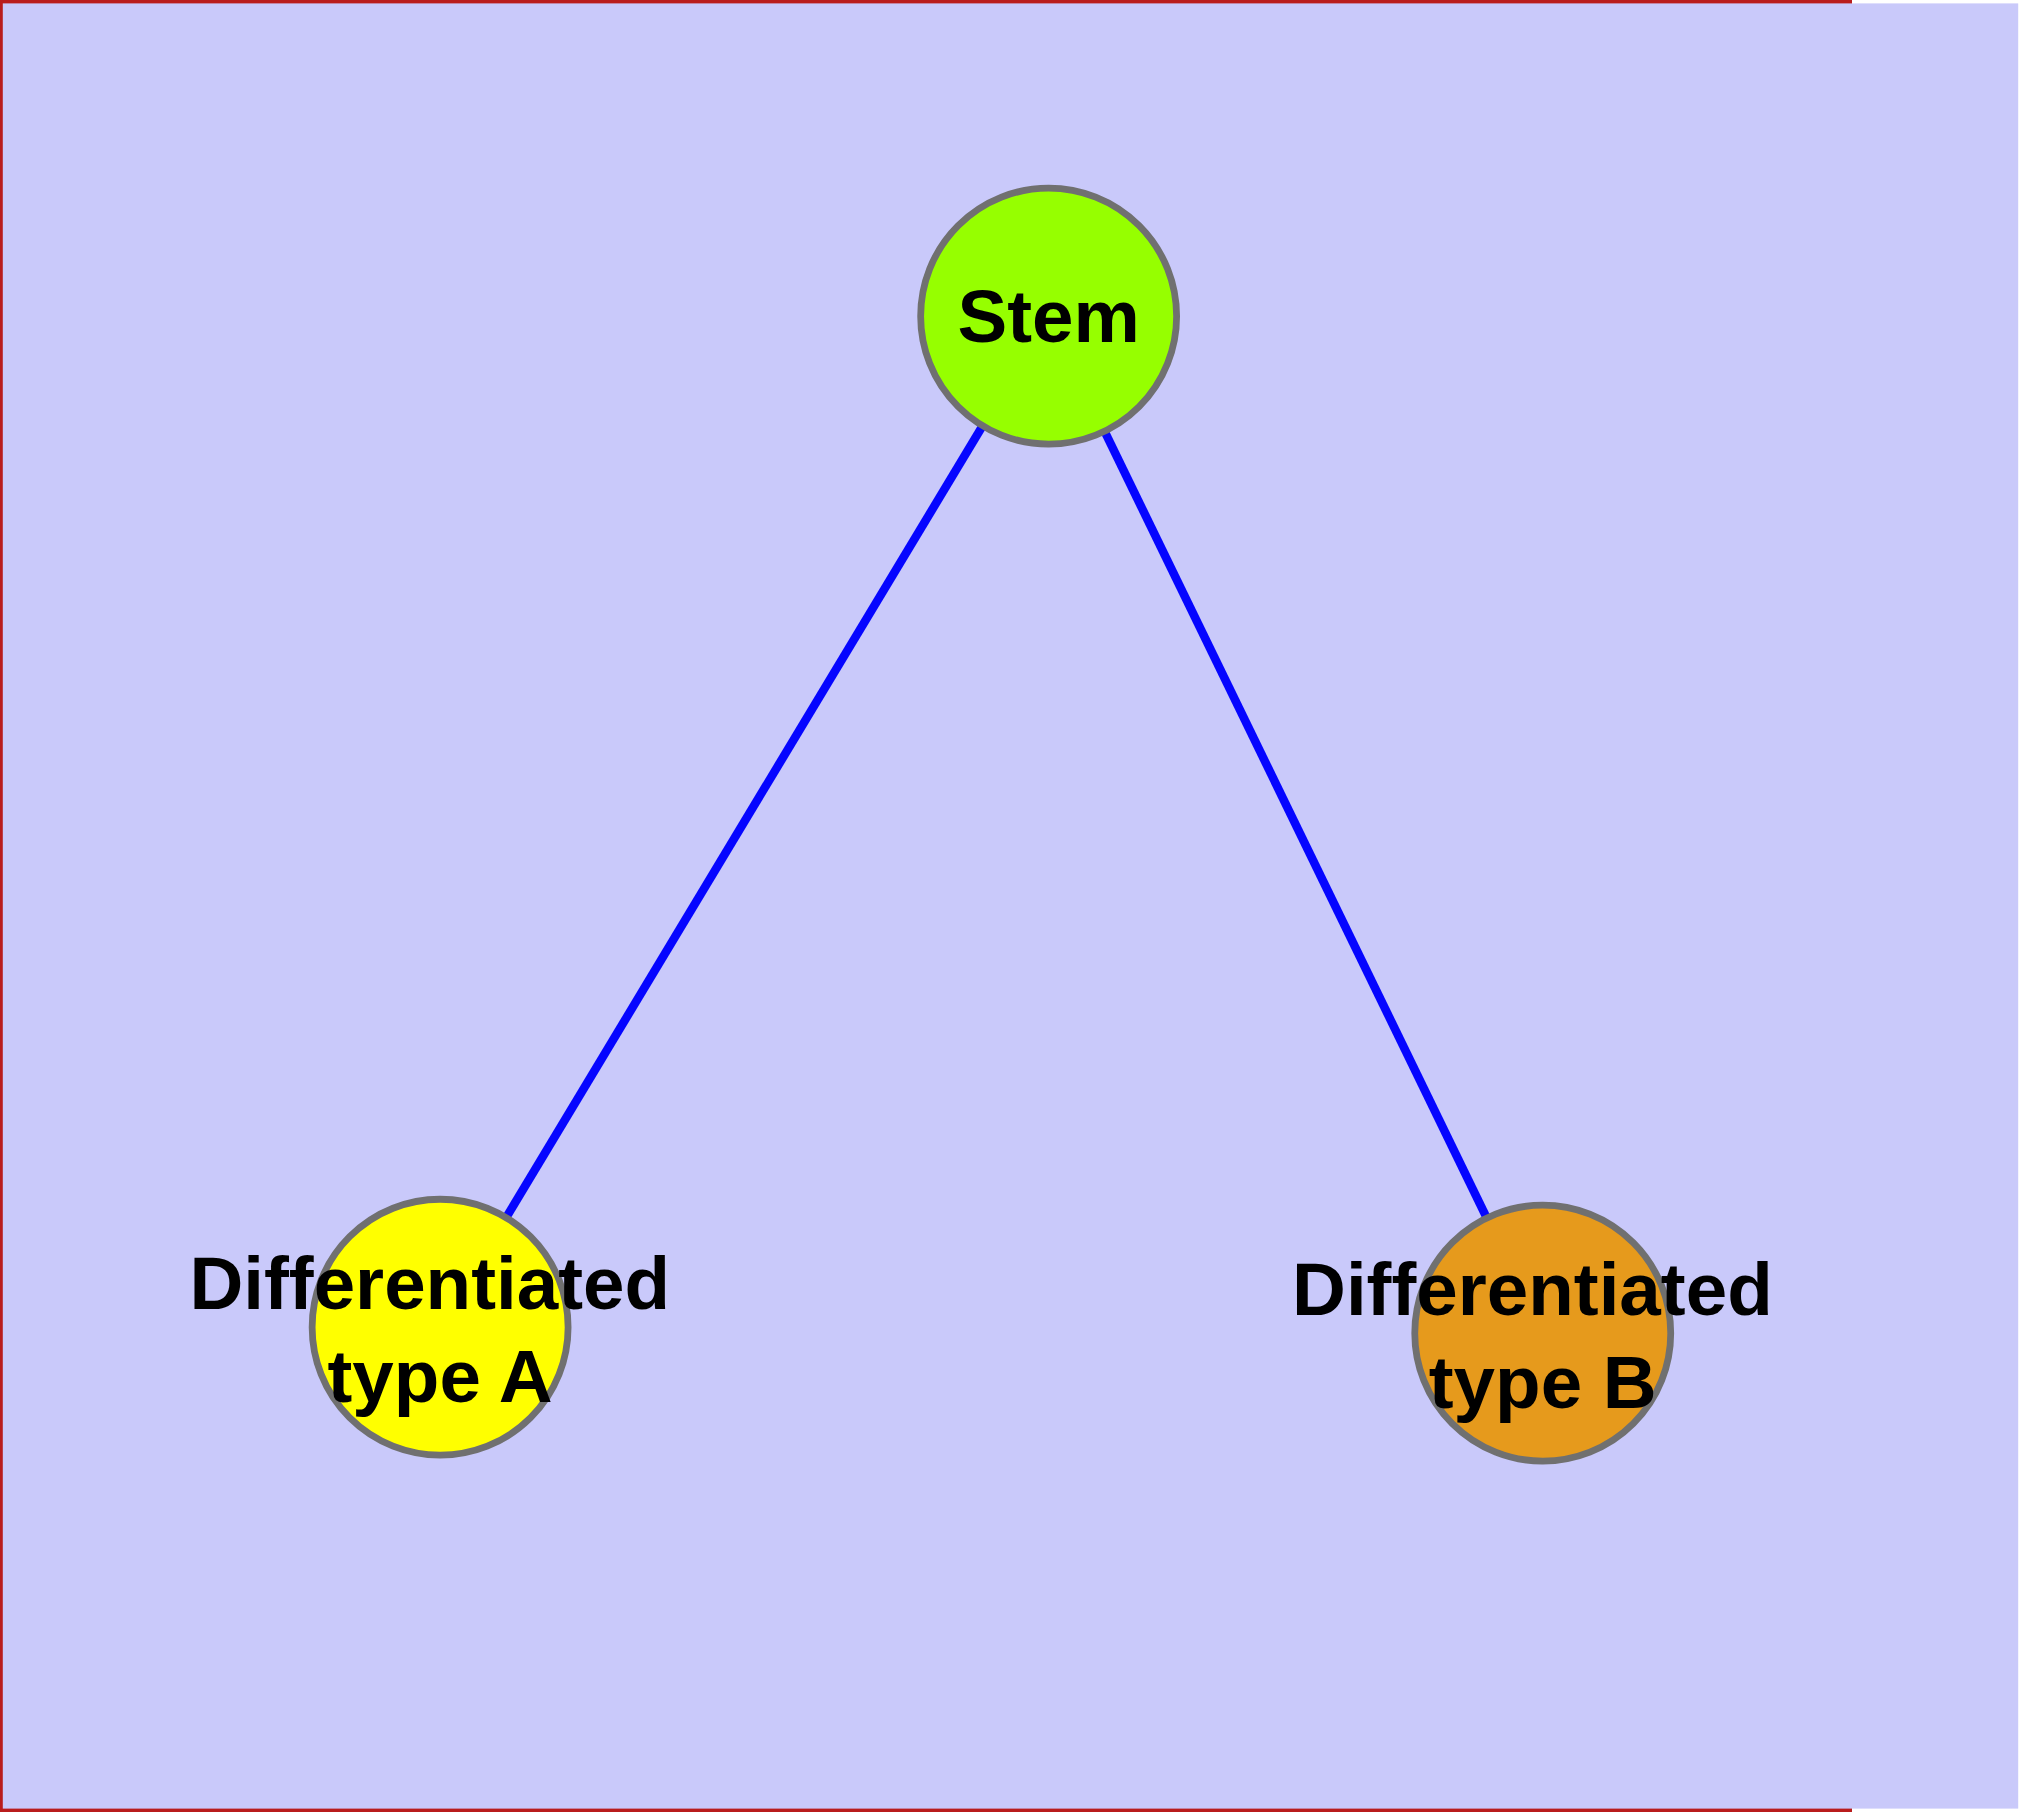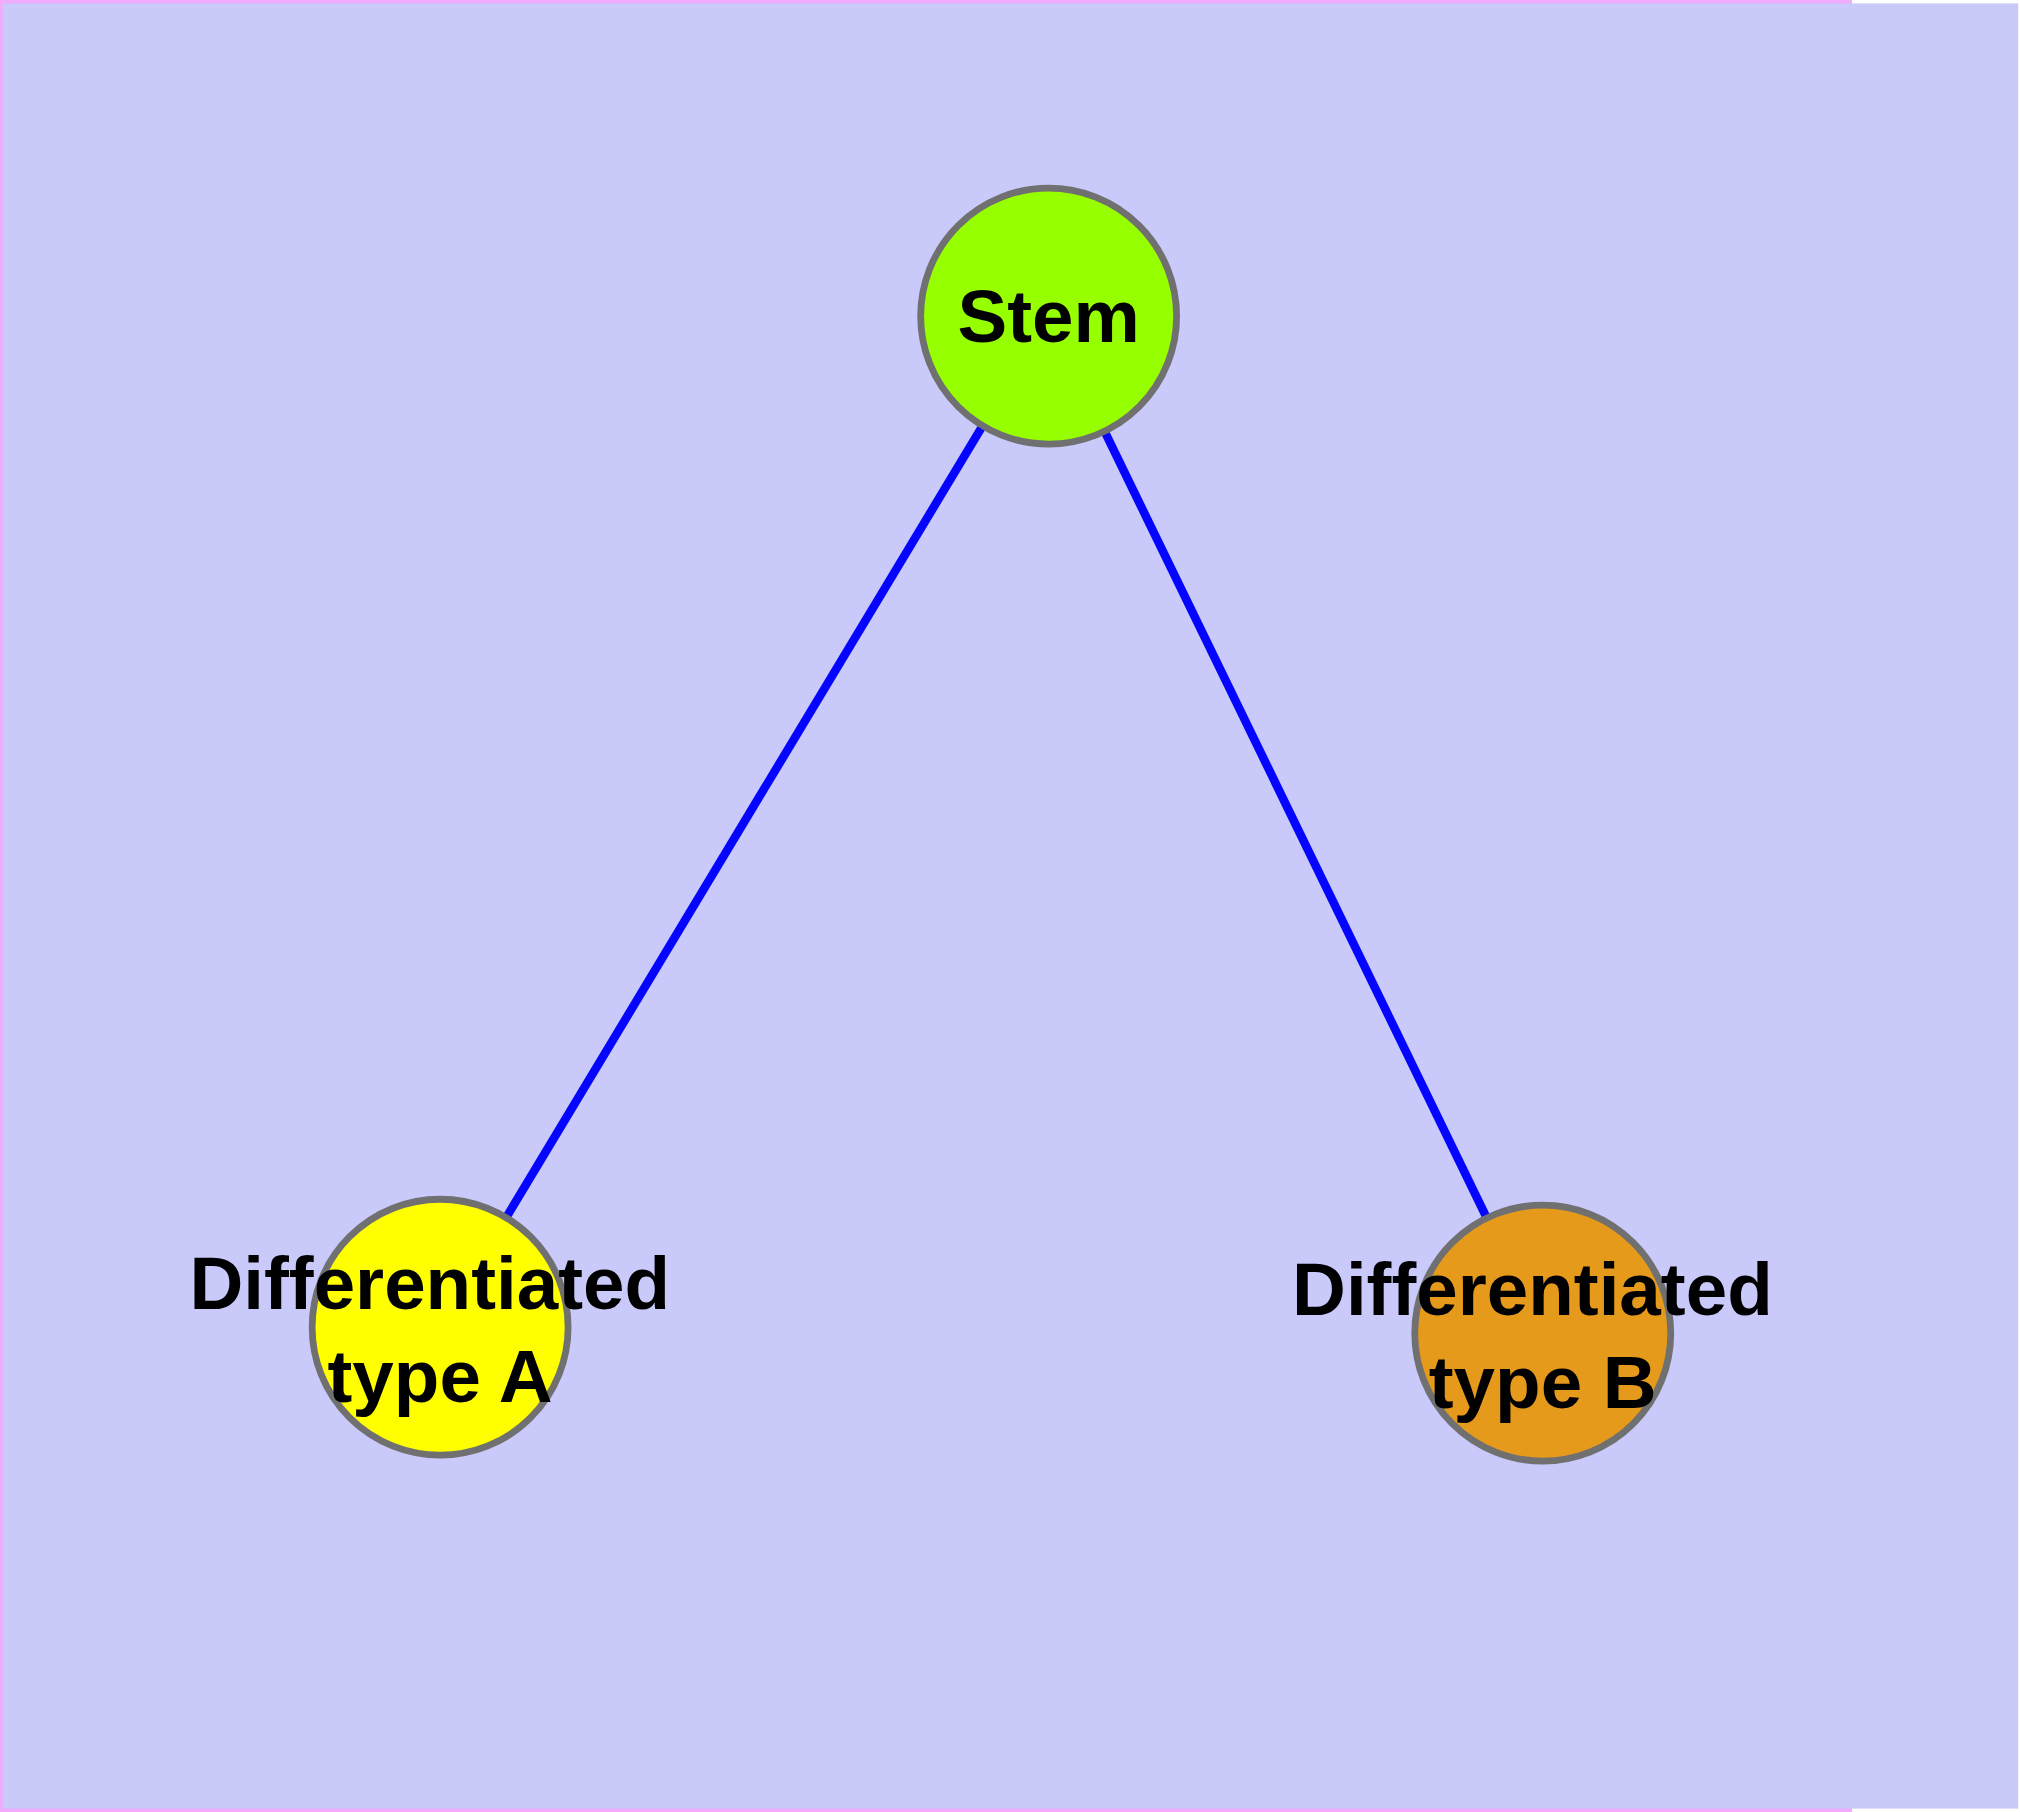--- a/index.html
+++ b/index.html
@@ -7,21 +7,21 @@
     padding: 0;
     background: #ffffff;
     width: 2021px;
     height: 1812px;
     overflow: hidden;
   }
   .stage {
     position: relative;
     width: 1852px;
     height: 1812px;
-    background: #f0abfc;
+    background: #b91c1c;
   }
   svg { display: block; }
   .edge-line {
     stroke-width: 10;
     stroke-linecap: butt;
     fill: none;
   }
   .node-circle {
     stroke: #707070;
     stroke-width: 8;

